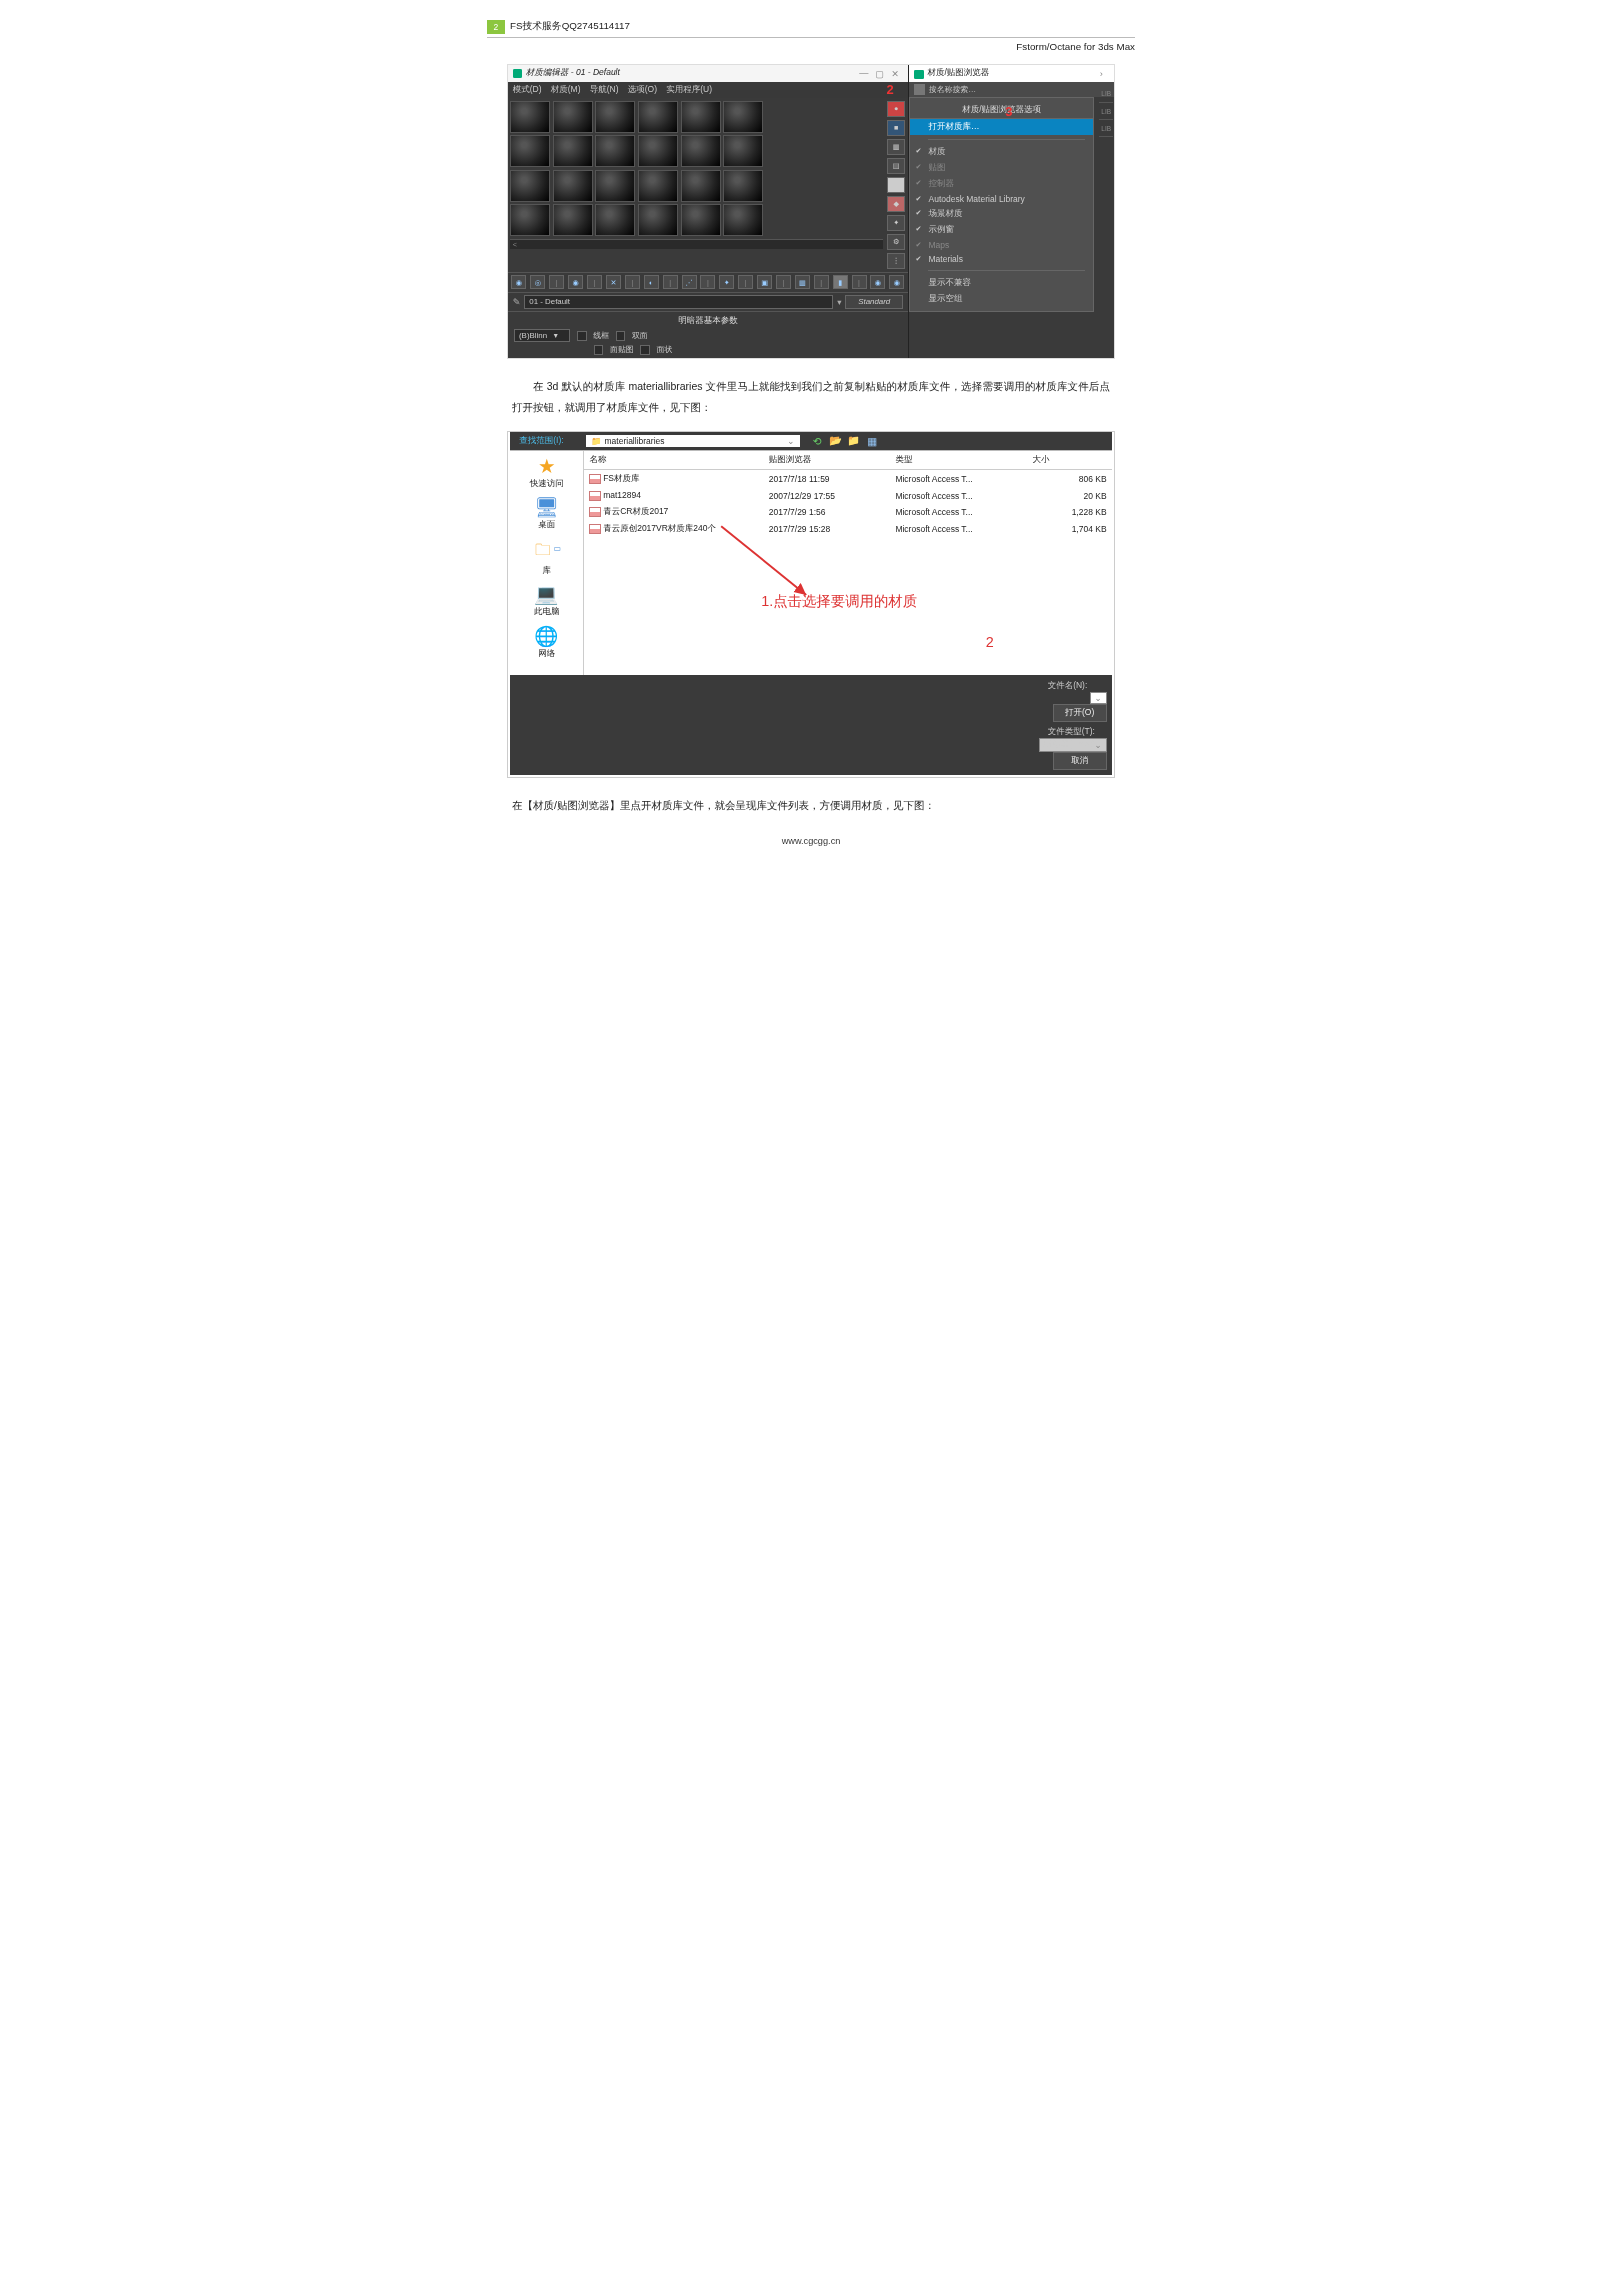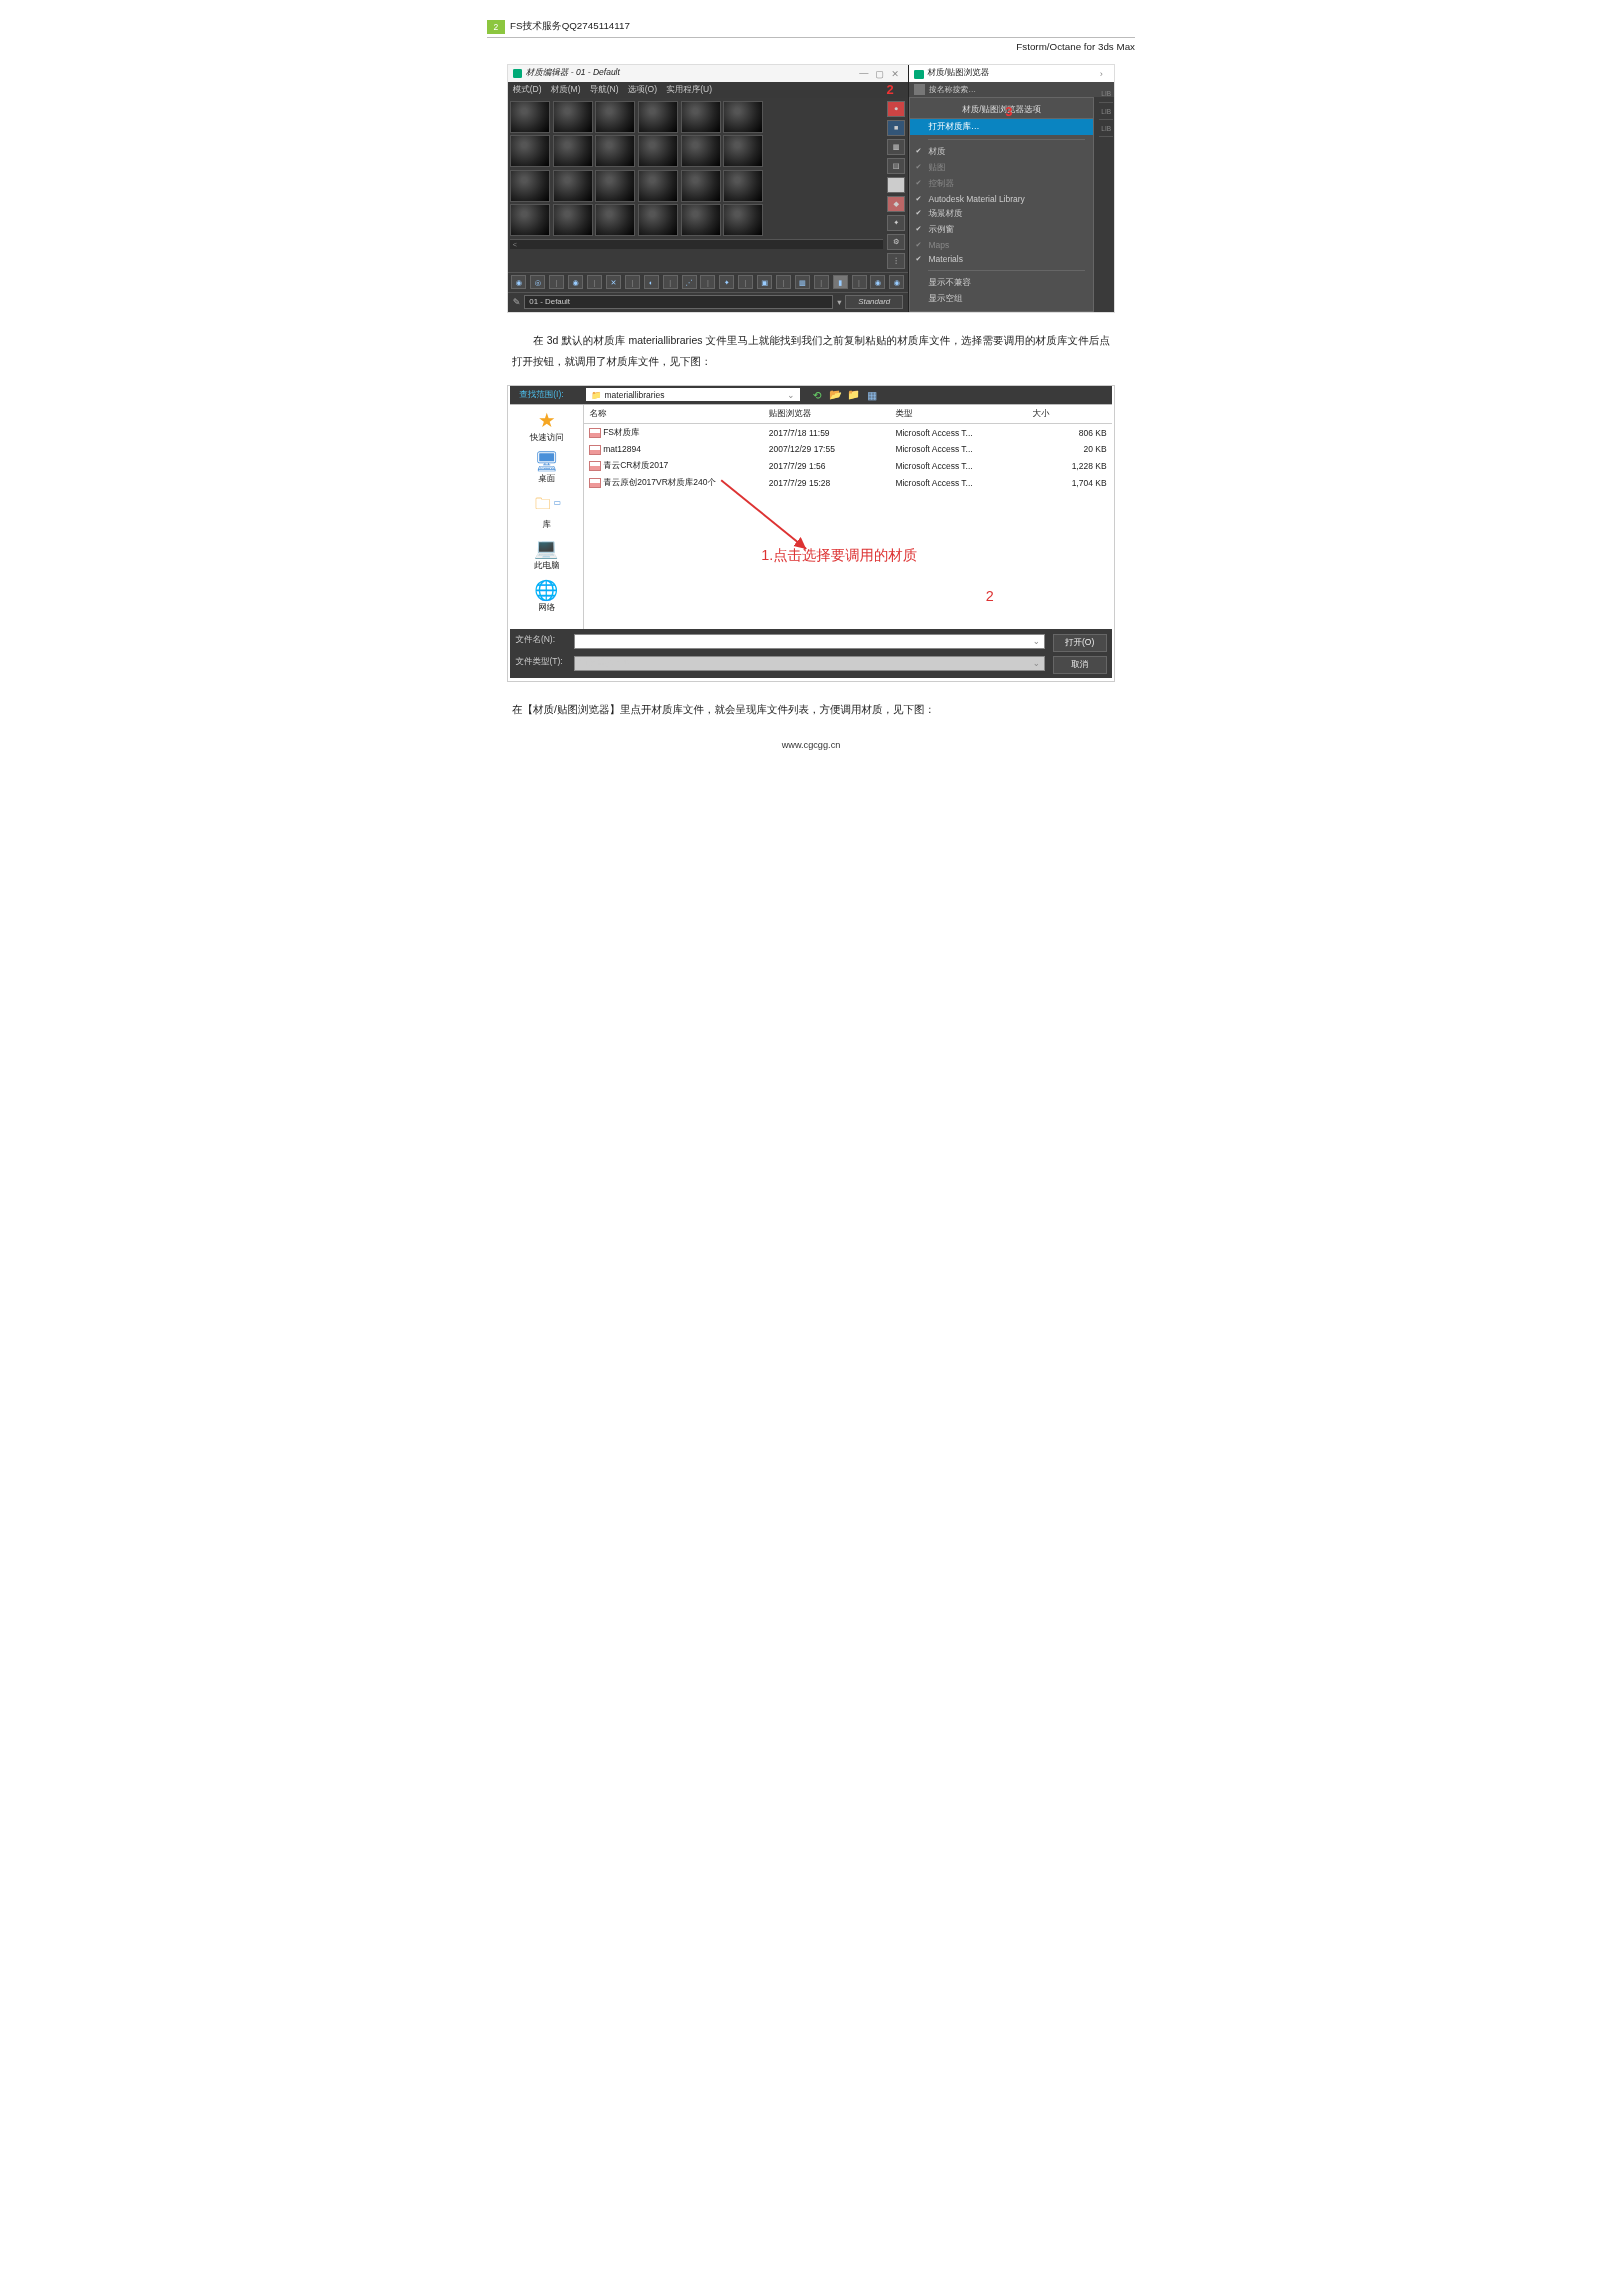--- a/index.html
+++ b/index.html
@@ -244,21 +244,21 @@
   .arrow-annot svg { display: block; }
   .annot-text1 {
     position: absolute; left: 177px; top: 141px; color: #d33; font-size: 14.4px; font-weight: 500;
   }
   .annot-num2 {
     position: absolute; right: 118px; top: 183px; color: #d33; font-size: 14.4px;
   }
   .import-bottom {
     background: #3a3a3a; color: #ccc; margin: 0 2.6px 2.6px 2.6px; padding: 2.6px 5.2px;
   }
-  .ib-row { display: flex; align-items: flex-start; padding: 2px 0; }
+  .ib-row { display: flex; align-items: flex-end; padding: 2px 0; flex-direction: column; }
   .ib-label { width: 59px; font-size: 8.5px; color: #ccc; }
   .ib-input {
     flex: 1; background: #fff; height: 13px; border: 0.7px solid #888; font-size: 8.5px; padding: 0 3.9px;
     display: flex; align-items: center;
   }
   .ib-input .drop { margin-left: auto; color: #888; }
   .ib-btn {
     width: 52px; margin-left: 7.9px; background: #4a4a4a; color: #eee; text-align: center;
     padding: 2px 0; border: 0.7px solid #666; font-size: 8.5px;
   }
@@ -363,20 +363,37 @@
       <div class="tbtn" style="background:#777;">▮</div>
       <div class="tbtn sep">|</div>
       <div class="tbtn">◉</div>
       <div class="tbtn">◉</div>
     </div>
     <div class="me-namebar">
       <span class="eyedrop">✎</span>
       <span class="me-input">01 - Default</span>
       <span style="color:#aaa;">▾</span>
       <span class="me-stdbtn">Standard</span>
+    </div>
+    <div class="me-rollout">
+      <div class="me-rollout-hdr">明暗器基本参数</div>
+      <div class="me-rollout-row">
+        <span class="combo"><span>(B)Blinn</span> &nbsp; ▾</span>
+        <span class="cb"></span>
+          <span>线框</span>
+        <span class="cb"></span>
+          <span>双面</span>
+      </div>
+      <div class="me-rollout-row">
+        <span style="width:73px;"></span>
+        <span class="cb"></span>
+          <span>面贴图</span>
+        <span class="cb"></span>
+          <span>面状</span>
+      </div>
     </div>
   </div>
 
   <div class="browser">
     <div class="br-titlebar">
       <span class="icon"></span>
       <span class="br-title">材质/贴图浏览器</span>
       <span class="me-winbtn">›</span>
     </div>
     <div class="br-search">

